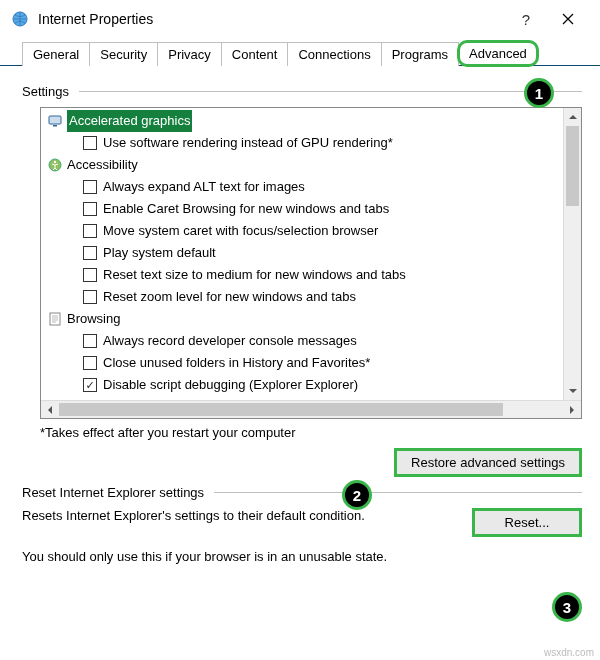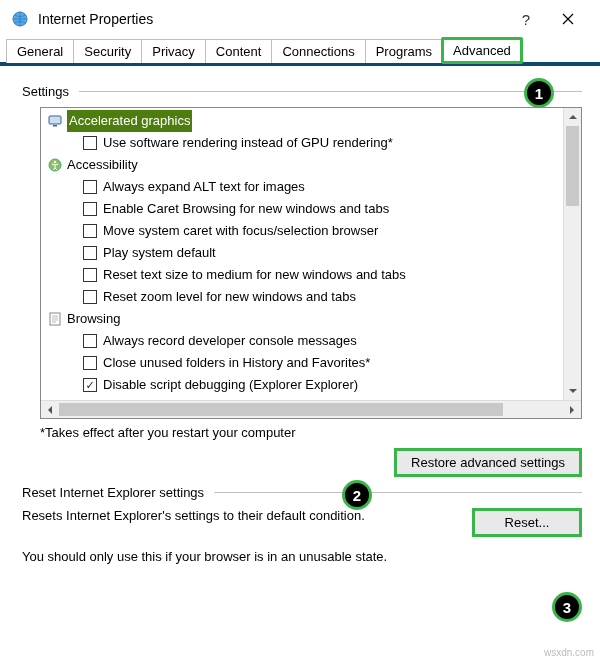--- a/index.html
+++ b/index.html
@@ -30,45 +30,45 @@
   }
   .titlebar .close {
     width: 44px; height: 28px; display: flex; align-items: center;
     justify-content: center;
   }
   .titlebar .close svg { width: 12px; height: 12px; }
 
   .tabs {
     display: flex;
     align-items: flex-end;
-    padding: 0 6px;
+    padding: 0 22px;
     position: relative;
     height: 30px;
-    border-bottom: 4px solid #0c4a6e;
+    border-bottom: 1px solid #0c4a6e;
   }
   .tab {
     border: 1px solid #bfbfbf;
     border-bottom: none;
     background: #fff;
     padding: 4px 10px;
     font-size: 13px;
     margin-right: -1px;
     position: relative;
     top: 1px;
     cursor: default;
   }
   .tab.active {
     background: #fff;
     border-bottom: 1px solid #fff;
     z-index: 2;
   }
   .tab.highlighted {
     outline: 3px solid #39b54a;
     outline-offset: -2px;
-    border-radius: 1px;
+    border-radius: 9px;
   }
 
   .content {
     padding: 10px 18px 10px 22px;
   }
 
   .group-label-row {
     display: flex; align-items: center; margin: 8px 0 8px 0; justify-content: flex-end;
   }
   .group-label-row .lbl { margin-right: 10px; white-space: nowrap; }
@@ -92,21 +92,21 @@
   .list-line {
     display: flex; align-items: center;
     line-height: 22px; height: 22px;
     white-space: nowrap;
   }
   .cat-icon {
     width: 16px; height: 16px; margin-right: 4px;
     display: inline-flex; align-items: center; justify-content: center;
   }
   .sel {
-    background: #4d7c0f; color: #fff; padding: 0 2px;
+    background: #15803d; color: #fff; padding: 0 2px;
   }
   .cb {
     width: 14px; height: 14px; border: 1px solid #333;
     margin: 0 6px 0 18px; display: inline-flex;
     align-items: center; justify-content: center;
     font-size: 11px; line-height: 11px; color: #222;
   }
   .cb.l2 { margin-left: 36px; }
 
   .vscroll {

